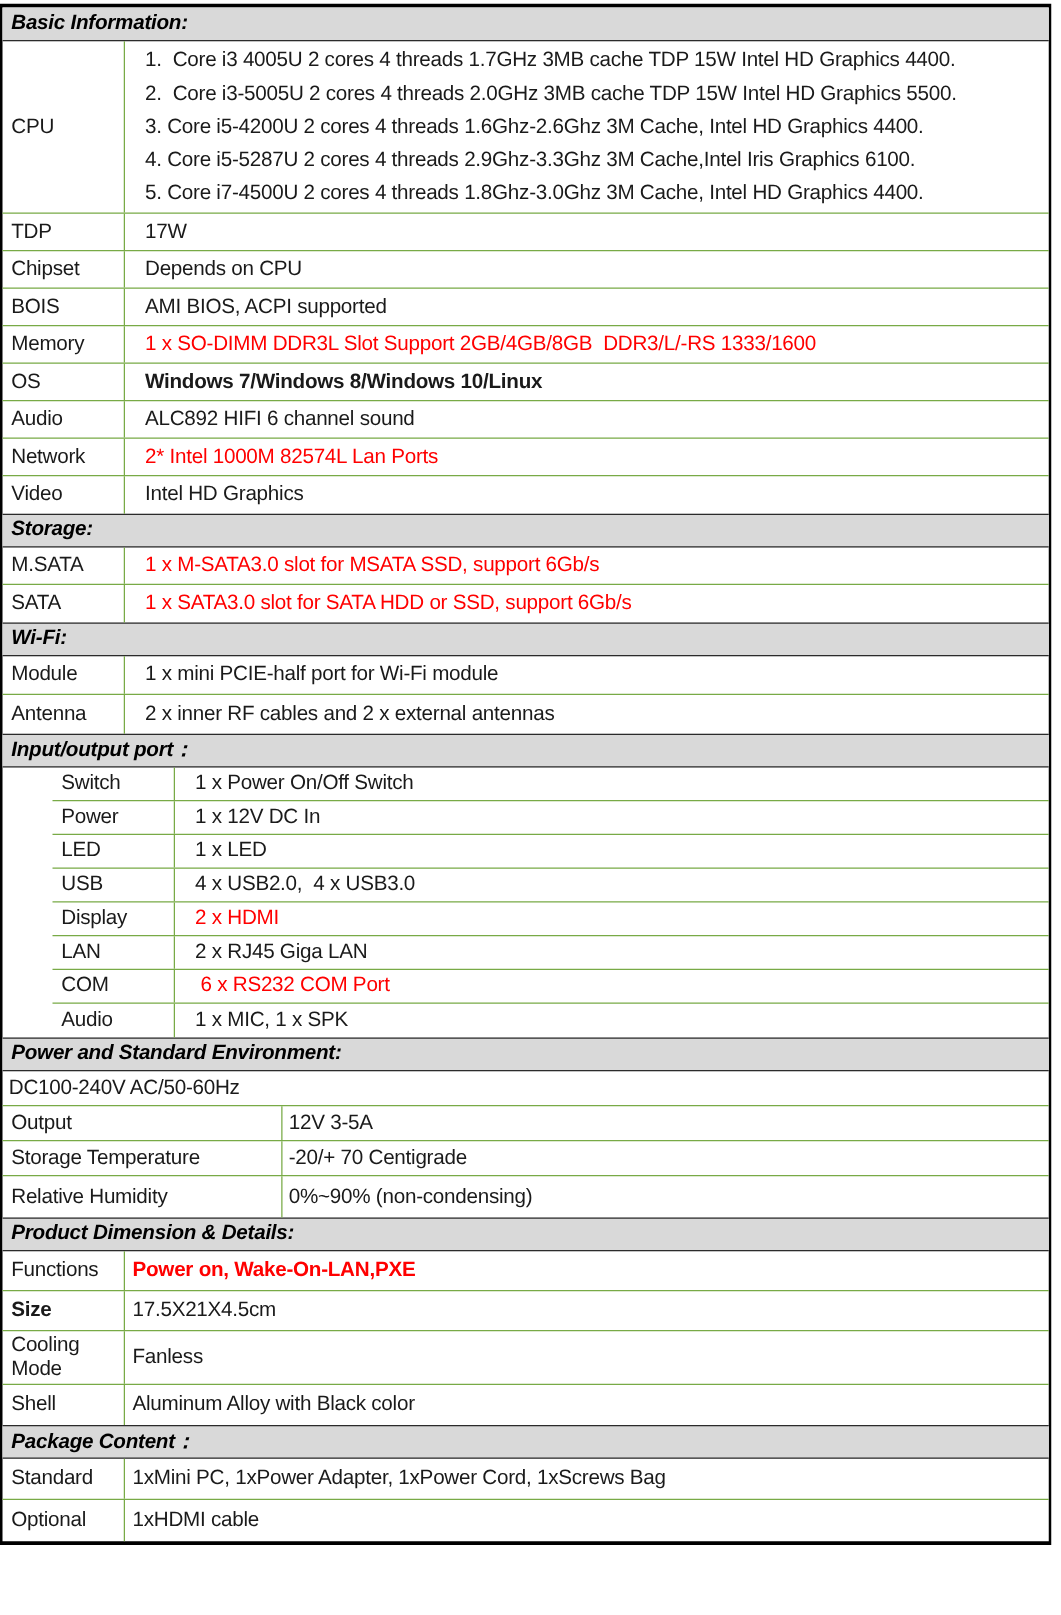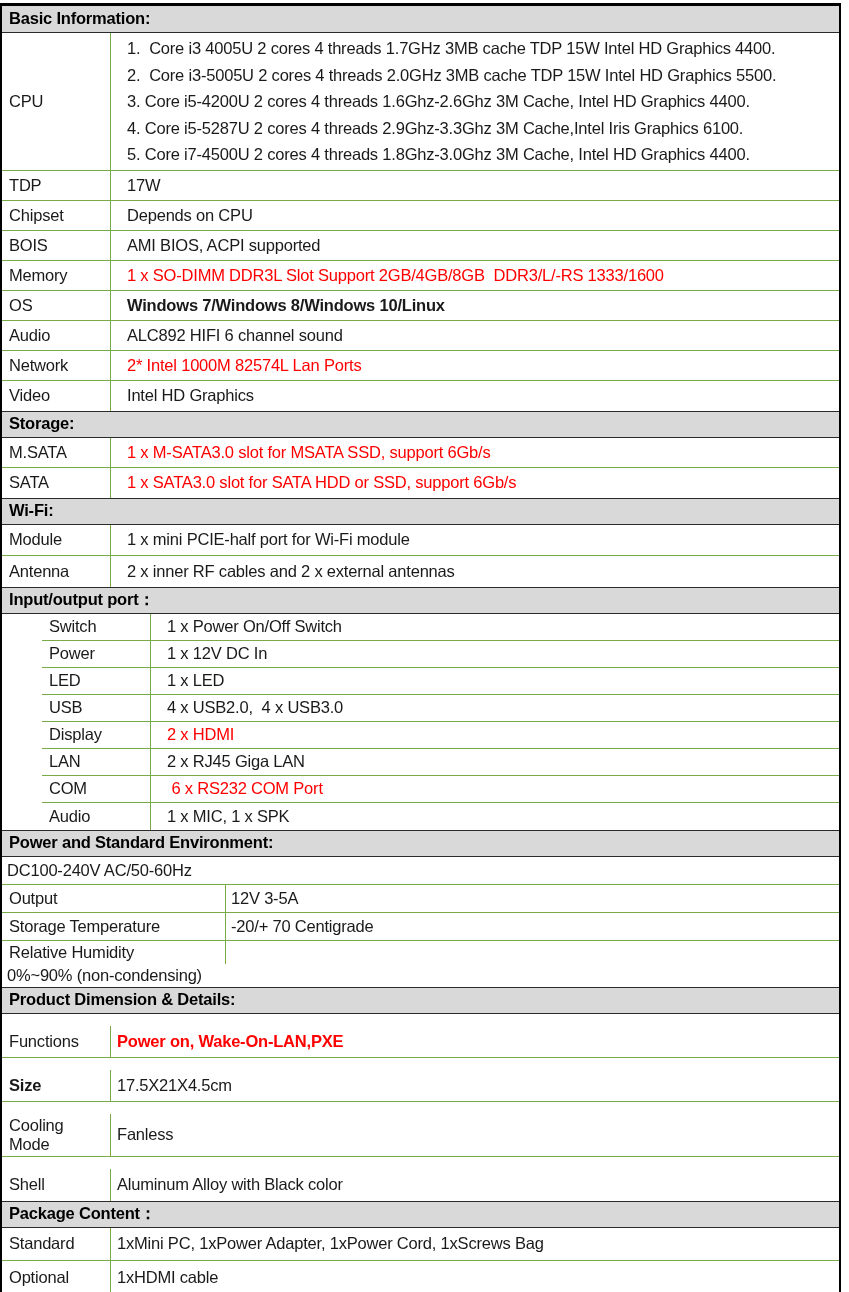--- a/index.html
+++ b/index.html
@@ -24,27 +24,27 @@
     border-bottom:3px solid var(--black);
     background:#fff;
   }
   .band{
     background:var(--band-bg);
     border-top:1px solid #2b2b2b;
     border-bottom:1px solid #2b2b2b;
     min-height:27px;
     display:flex;align-items:center;
     padding:1px 4px 2px 7px;
-    font-weight:bold;font-size:16.5px;color:#000;
+    font-weight:bold;font-size:16.5px;color:#000;font-style:italic;
   }
   .section:first-child .band{border-top:none;}
   .row{display:flex;align-items:stretch;border-bottom:1px solid var(--grid-green);}
   .section .row:last-child{border-bottom:none;}
   .cell-label{
-    width:109px;flex:none;
+    width:98px;flex:none;
     padding:2px 3px 2px 7px;
     display:flex;align-items:center;
     border-right:1px solid var(--grid-green);
     white-space:pre-wrap;
   }
   .cell-value{
     flex:1;position:relative;
     padding:2px 6px 2px 16px;
     display:flex;flex-direction:column;justify-content:center;
     white-space:pre-wrap;
@@ -52,24 +52,24 @@
   .bold{font-weight:bold;}
   .red{color:var(--red);}
   
   .sec-basic .row{min-height:30px;}
   .sec-basic .row-multiline{min-height:134px;}
   .sec-basic .cpu-line{line-height:26.5px;}
   .sec-storage .row{min-height:30px;}
   .sec-wifi .row{min-height:31px;}
   .sec-io .row{min-height:27px;margin-left:40px;}
   .sec-power .row{min-height:28px;}
-  .sec-power .row:last-child{min-height:33px;flex-direction:column;}
+  .sec-power .row:last-child{min-height:33px;}
   .sec-power .cell-label{width:224px;}
   .sec-power .cell-value{padding-left:5px;}
-  .sec-product .row{min-height:32px;margin-top:12px;}
+  .sec-product .row{min-height:32px;}
   .sec-product .cell-value{padding-left:6px;}
   .sec-package .row{min-height:33px;}
   .sec-package .cell-value{padding-left:6px;}
 </style>
 </head>
 <body>
 
 <div class="spec-table" id="table-root">
     <div class="section sec-basic">
       <div class="band">Basic Information:</div>

